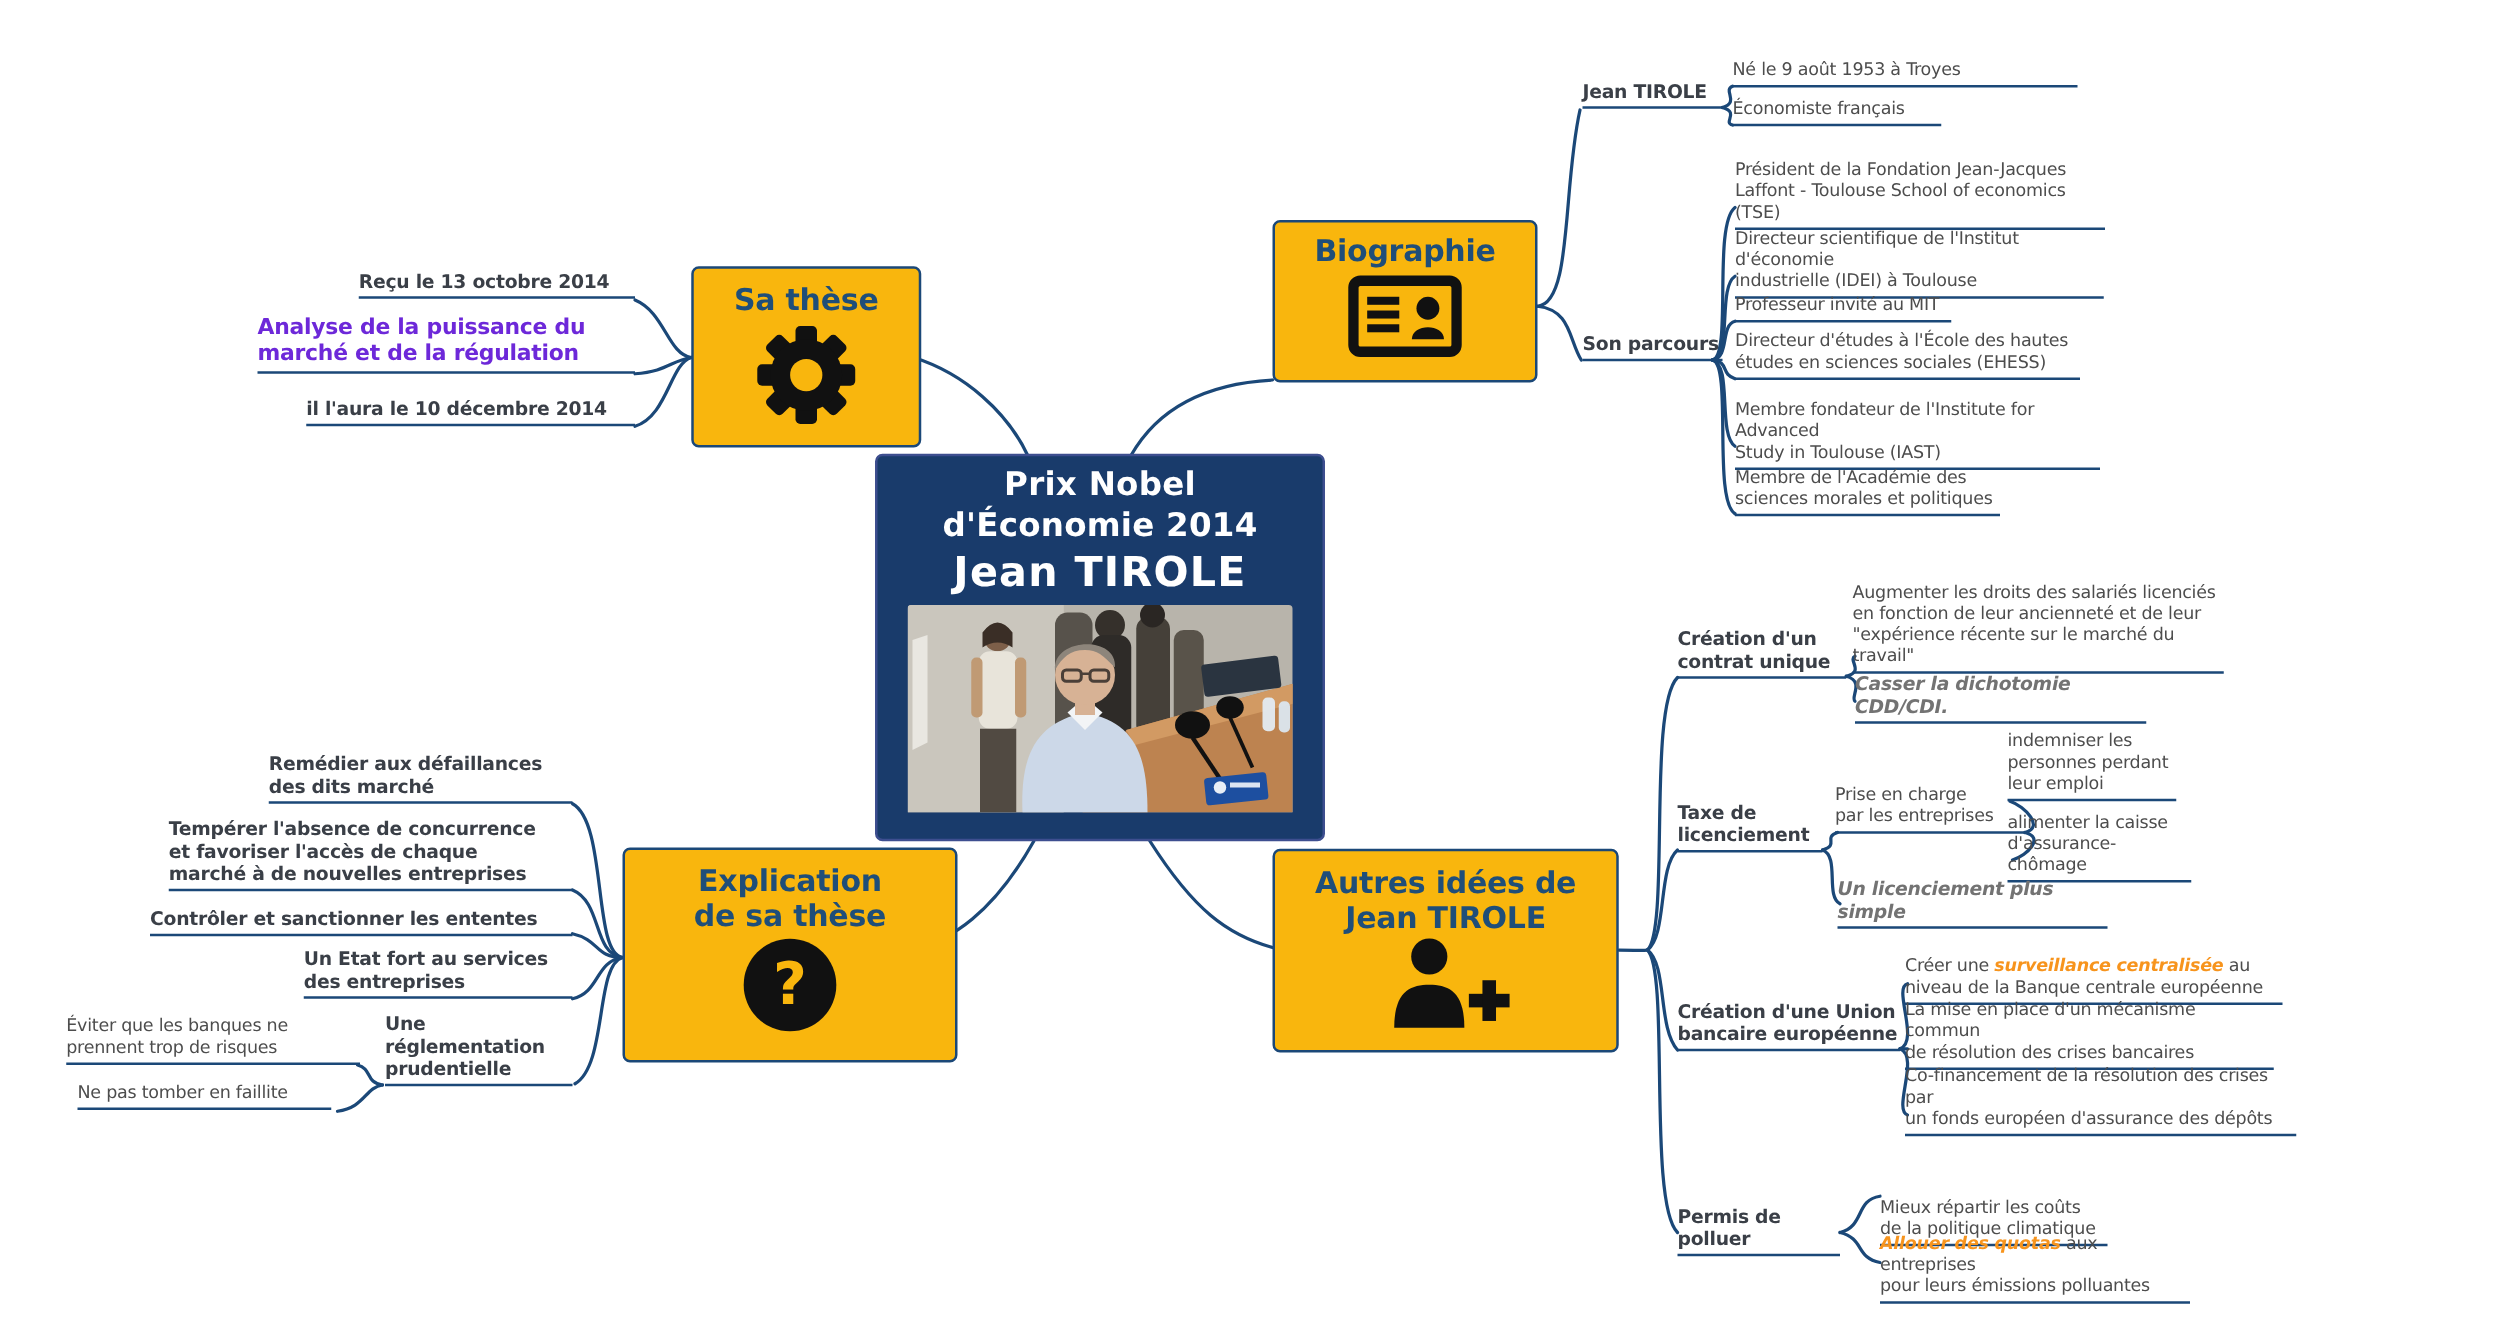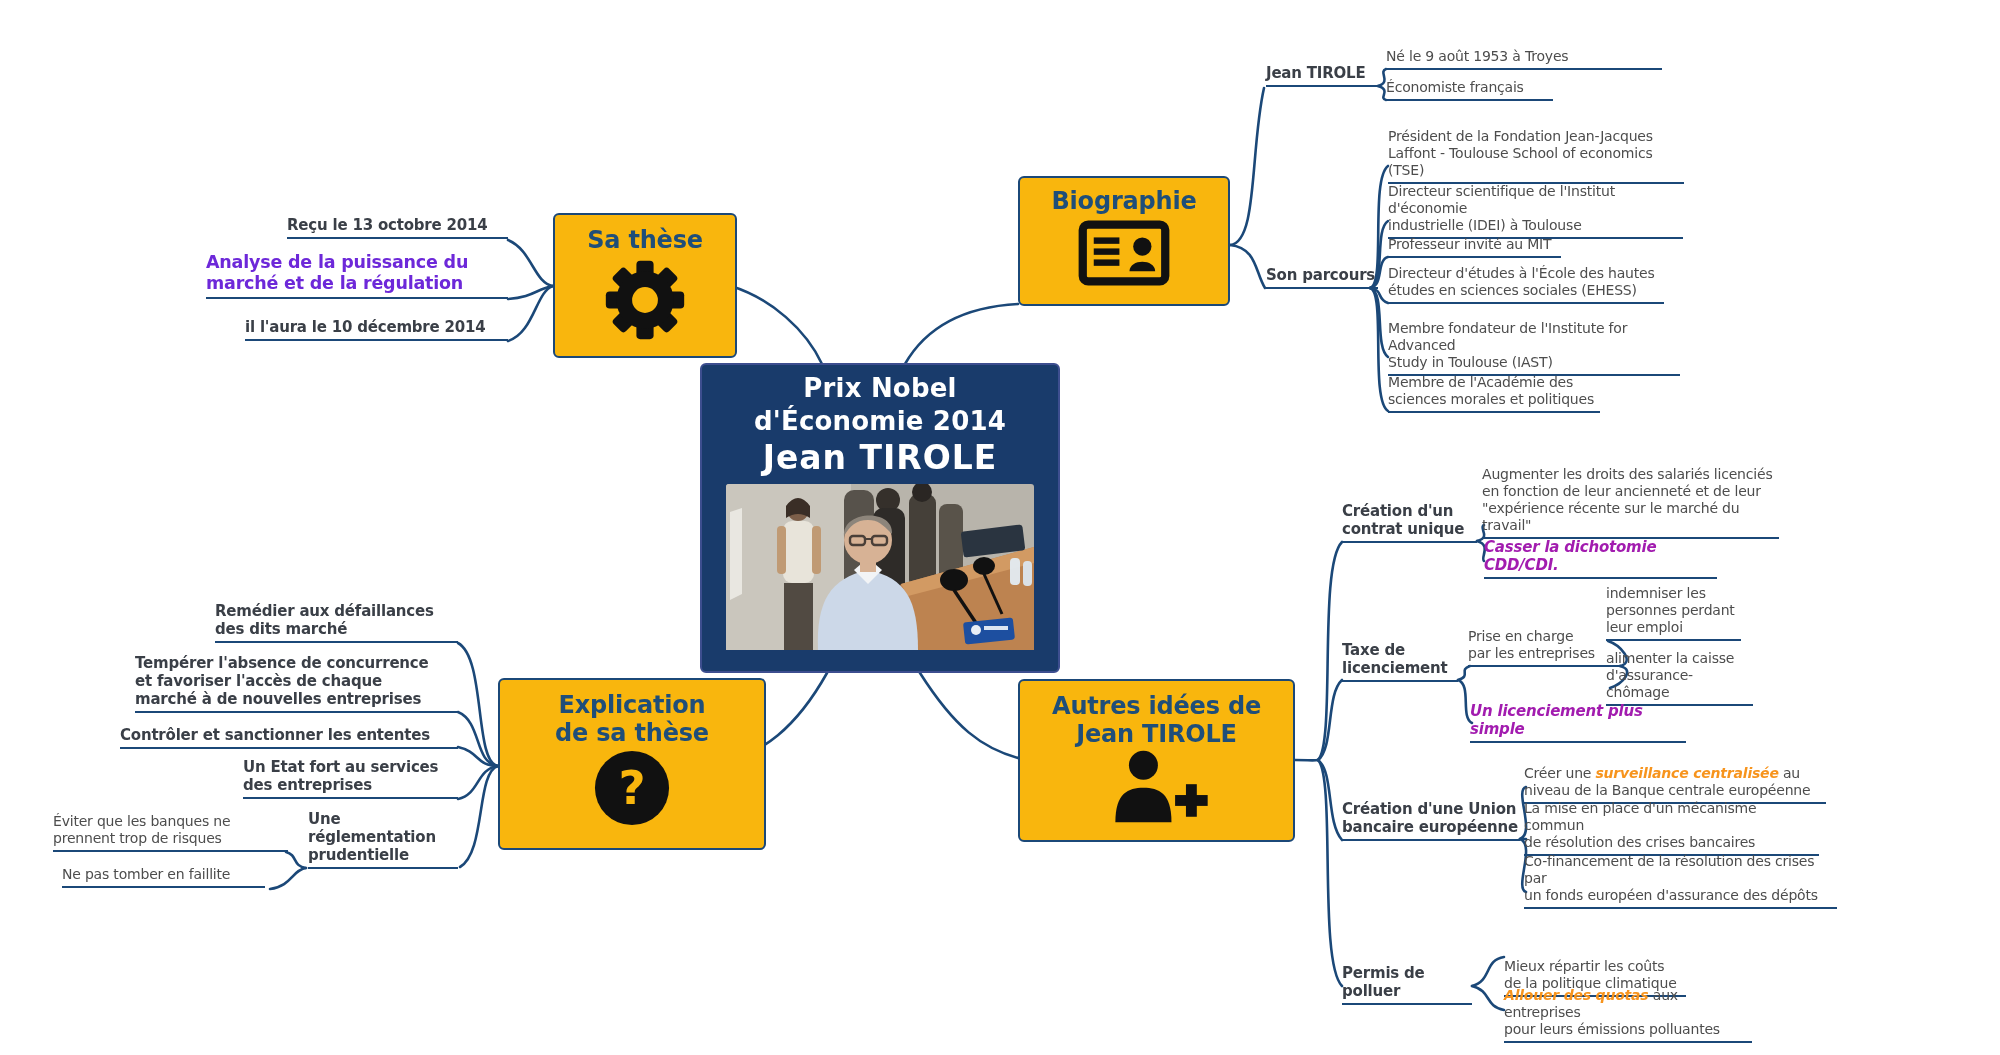--- a/index.html
+++ b/index.html
@@ -18,21 +18,21 @@
   .center-title{font-weight:bold;color:#ffffff;letter-spacing:0.2px;line-height:1.25;padding-top:7px;}
   .center-title .l1,.center-title .l2{font-size:26px;display:block;}
   .center-title .l3{font-size:33px;display:block;letter-spacing:1px;}
 
   
   .topic{position:absolute;box-sizing:border-box;white-space:pre-line;
          border-bottom:2.6px solid #1B4878;padding-bottom:3px;letter-spacing:-0.2px;}
   .t-reg{font-size:14px;line-height:17px;color:#4D4D4D;}
   .t-bold{font-size:15px;line-height:18px;font-weight:bold;color:#3A3F47;}
   .t-big-orange{font-size:17.5px;line-height:21px;font-weight:bold;color:#6d28d9;}
-  .t-orange-it{font-size:15px;line-height:18px;font-weight:bold;font-style:italic;color:#a21caf;}
+  .t-orange-it{font-size:15px;line-height:18px;font-weight:bold;font-style:italic;color:#737373;}
   .hl{color:#F7941D;font-weight:bold;font-style:italic;}
   .alr{text-align:left;}
 
   .photo-wrap{margin-top:8px;border-radius:3px;overflow:hidden;}
 </style>
 </head>
 <body>
 
 <div id="canvas">
 

